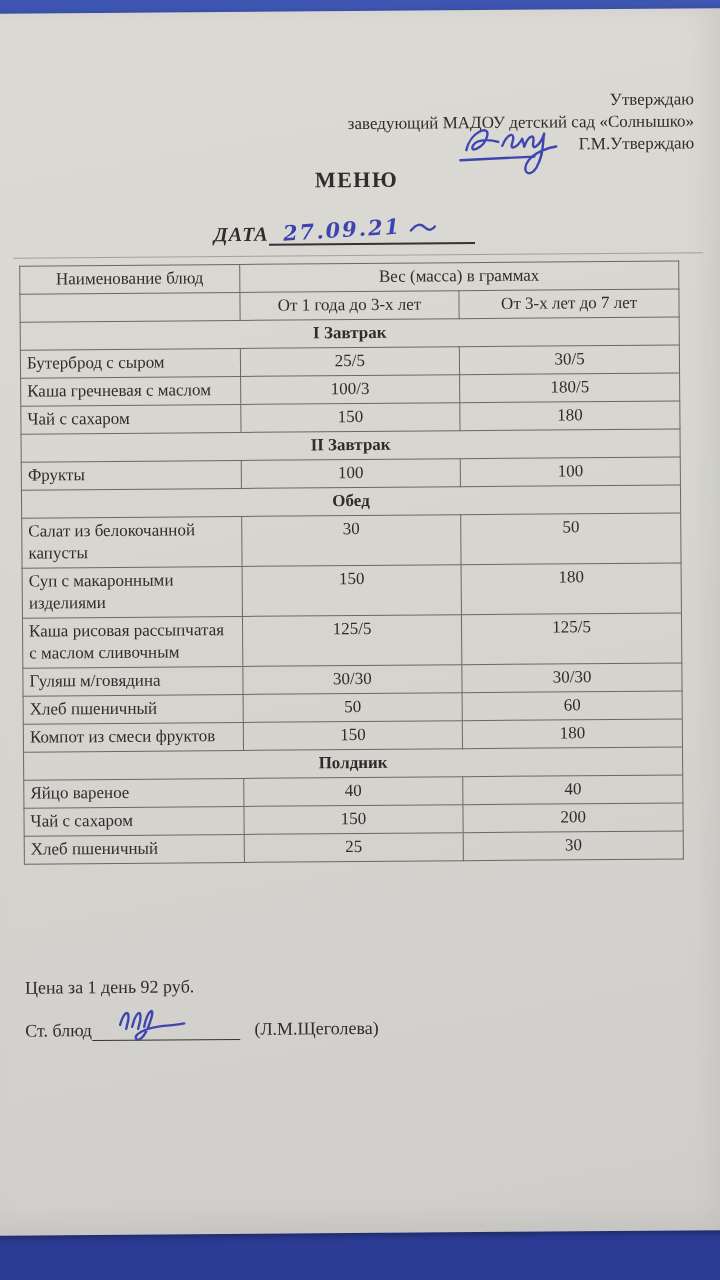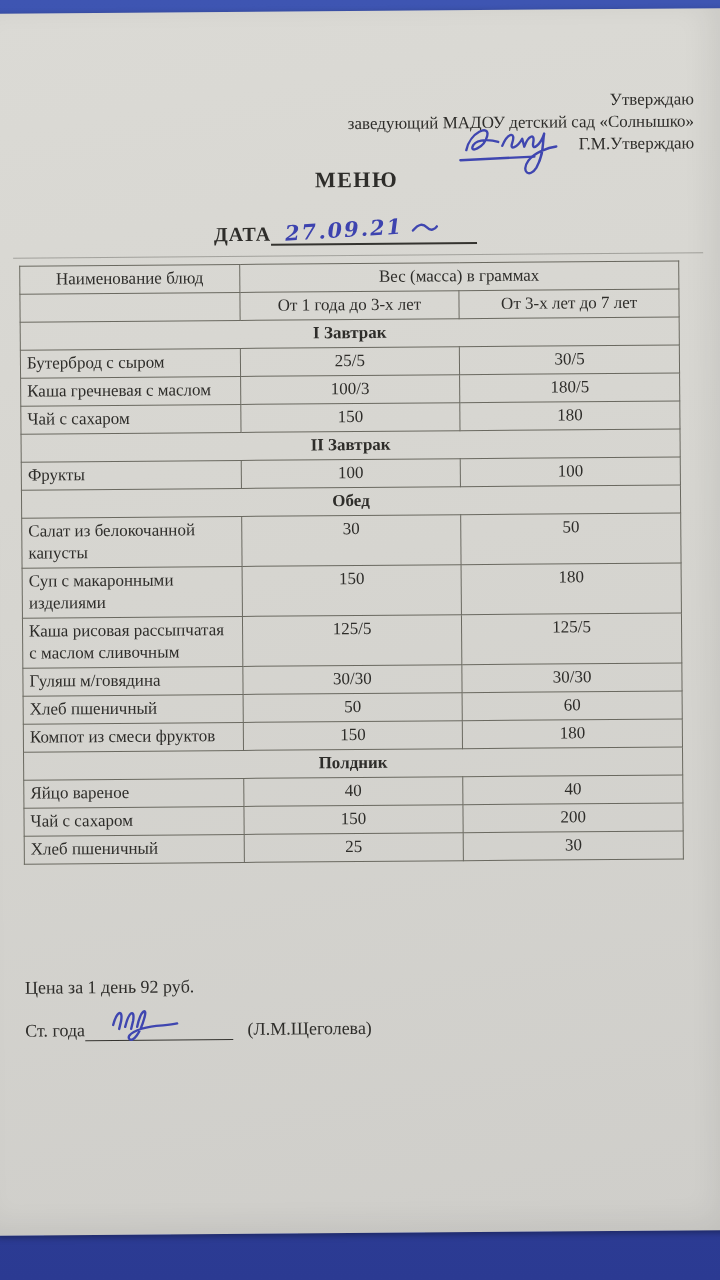--- a/index.html
+++ b/index.html
@@ -27,21 +27,21 @@
     position: absolute; right: 108px; top: -14px; z-index: 2;
   }
   .doc-title {
     position: absolute; top: 156px; left: 0; width: 100%;
     text-align: center; font-size: 22px; font-weight: bold; letter-spacing: 1.5px;
   }
   .date-line {
     position: absolute; top: 206px; left: 225px;
     font-size: 20px; white-space: nowrap;
   }
-  .date-label { font-weight: bold; letter-spacing: 1px; }
+  .date-label { font-weight: bold; letter-spacing: 1px; font-style: italic; }
   .date-underline {
     display: inline-block; width: 206px; vertical-align: bottom;
     border-bottom: 2px solid #34332f; padding: 0 0 1px 14px; position: relative;
   }
   .handwriting {
     color: #3d43af; font-style: italic; font-family: "DejaVu Serif", serif;
   }
   .date-value {
     display: inline-block; font-size: 21px; letter-spacing: 2px;
     transform: rotate(-3deg); font-weight: bold;
@@ -208,21 +208,21 @@
         <td class="dish">Хлеб пшеничный</td>
         <td class="num">25</td>
         <td class="num">30</td>
       </tr>
     </tbody>
   </table>
 
   <div class="price-line">Цена за 1 день 92 руб.</div>
 
   <div class="chef-line">
-    <span>Ст. года</span><span class="chef-underline">
+    <span>Ст. блюд</span><span class="chef-underline">
       <span class="chef-sig">
         <svg class="sig-stroke" width="76" height="44" viewBox="0 0 76 44">
           <path d="M8,22 C12,8 18,6 16,18 L14,26"></path>
           <path d="M20,24 C24,8 30,6 28,18 L26,26"></path>
           <path d="M32,24 C36,6 43,4 39,16 C35,30 28,40 24,36 C21,32 32,26 46,24 C56,22.5 64,23 72,21"></path>
         </svg>
       </span>
     </span>
     <span class="chef-name">(Л.М.Щеголева)</span>
   </div>

